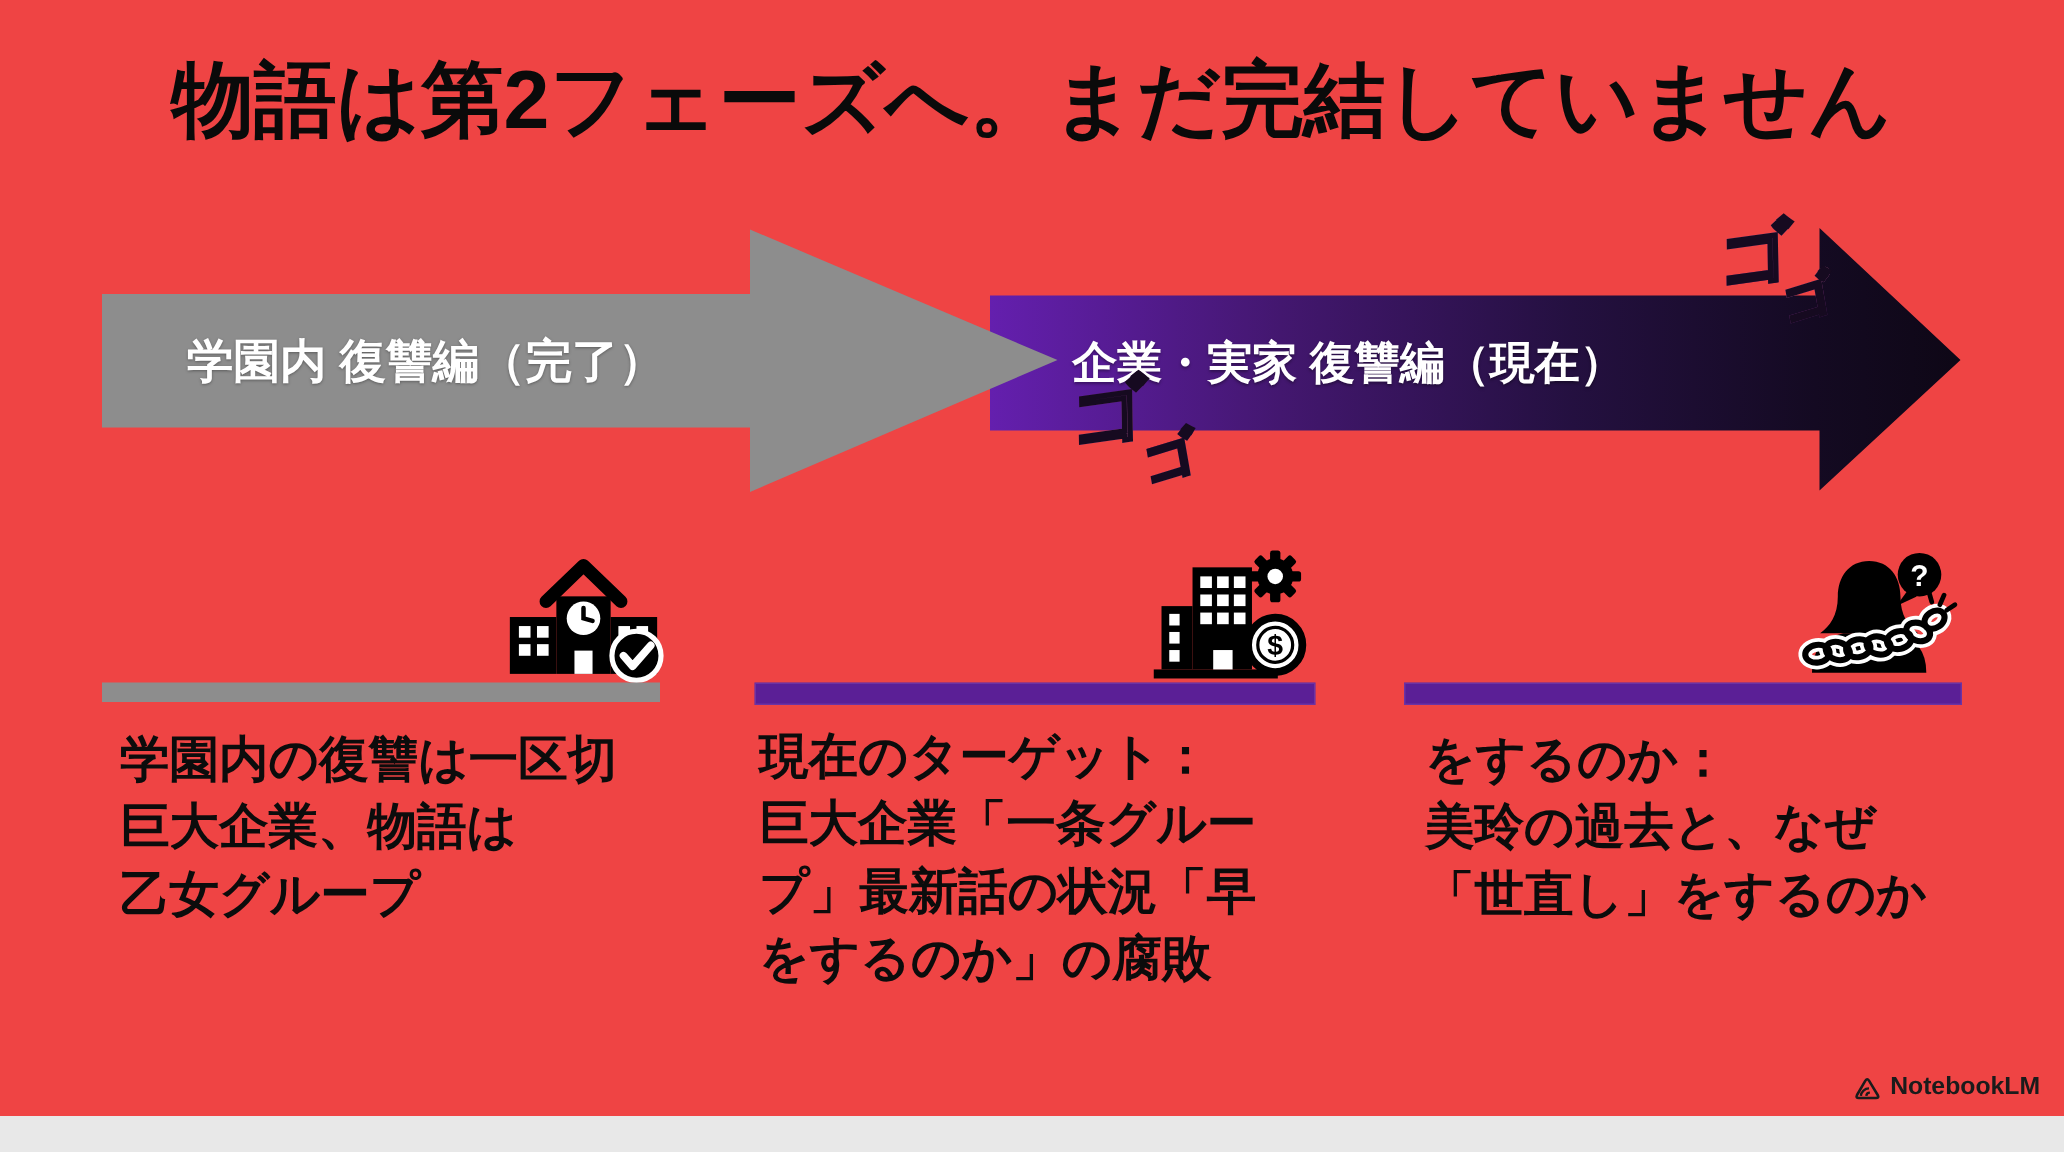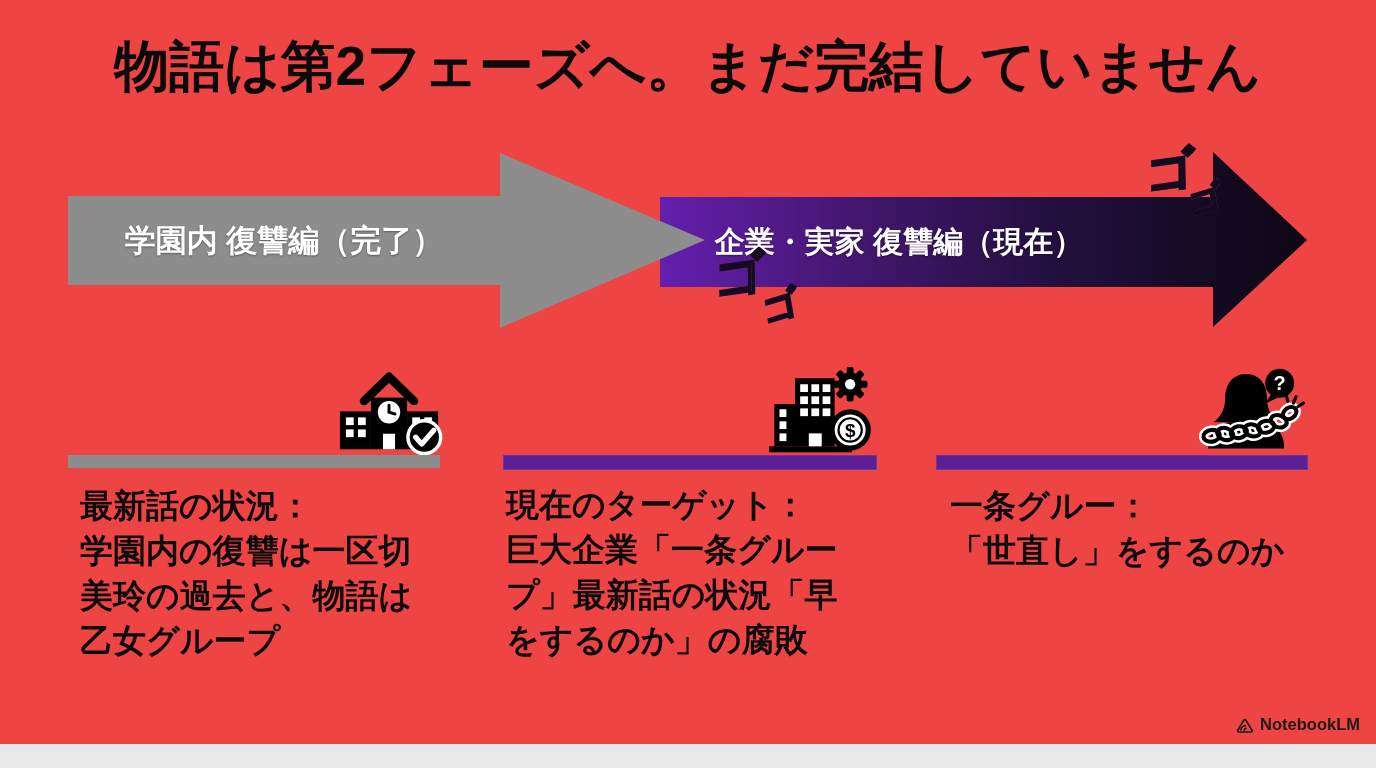--- a/index.html
+++ b/index.html
@@ -179,35 +179,35 @@
         <line x1="110" y1="40" x2="108" y2="33"></line>
       </g>
     </g>
   </svg>
 
   <div class="bar bar-1"></div>
   <div class="bar bar-2"></div>
   <div class="bar bar-3"></div>
 
   <div class="coltext coltext-1">
-    <div class="col-heading">最新話の状況：</div>
     <div class="col-line">学園内の復讐は一区切</div>
-    <div class="col-line">美玲の過去と、物語は</div>
+    <div class="col-line">巨大企業、物語は</div>
     <div class="col-line">乙女グループ</div>
   </div>
 
   <div class="coltext coltext-2">
     <div class="col-heading">現在のターゲット：</div>
     <div class="col-line">巨大企業「一条グルー</div>
     <div class="col-line">プ」最新話の状況「早</div>
     <div class="col-line">をするのか」の腐敗</div>
   </div>
 
   <div class="coltext coltext-3">
-    <div class="col-heading">一条グルー：</div>
+    <div class="col-heading">をするのか：</div>
+    <div class="col-line">美玲の過去と、なぜ</div>
     <div class="col-line">「世直し」をするのか</div>
   </div>
 
   <div class="watermark">
     <svg width="19" height="17" viewBox="0 0 19 17">
       <path d="M3.2 15 Q1 15 2 13 L7.6 3.4 Q8.8 1.6 10 3.4 L15.8 13 Q17 15 14.6 15 Z" fill="none" stroke="#1b1b1b" stroke-width="1.7" stroke-linejoin="round"></path>
       <path d="M4.6 13.6 A5.4 5.4 0 0 1 10 8.6" fill="none" stroke="#1b1b1b" stroke-width="1.6"></path>
       <path d="M8.2 13.6 A2.4 2.4 0 0 1 10.6 11.4" fill="none" stroke="#1b1b1b" stroke-width="1.6"></path>
     </svg>
     <span>NotebookLM</span>

